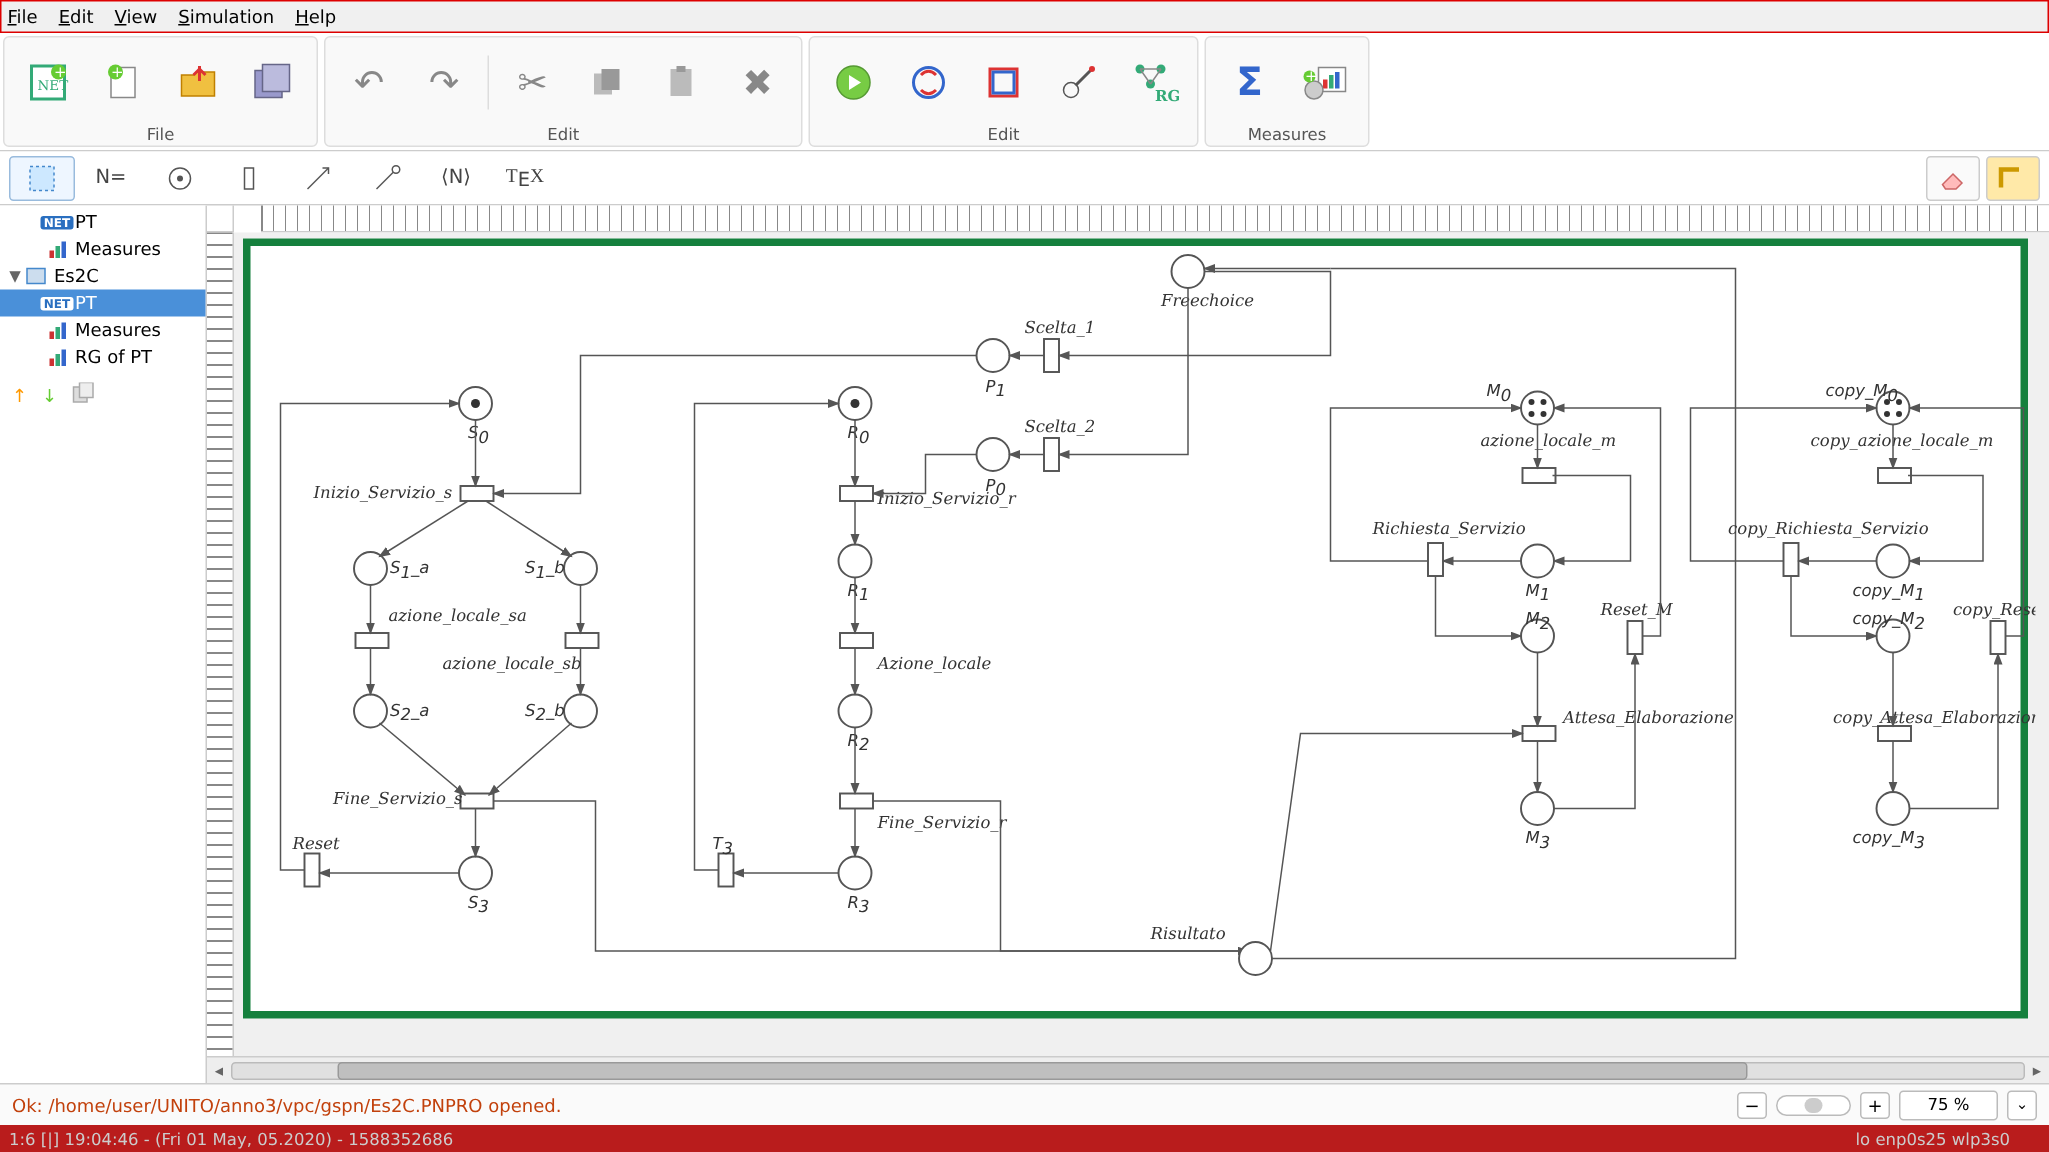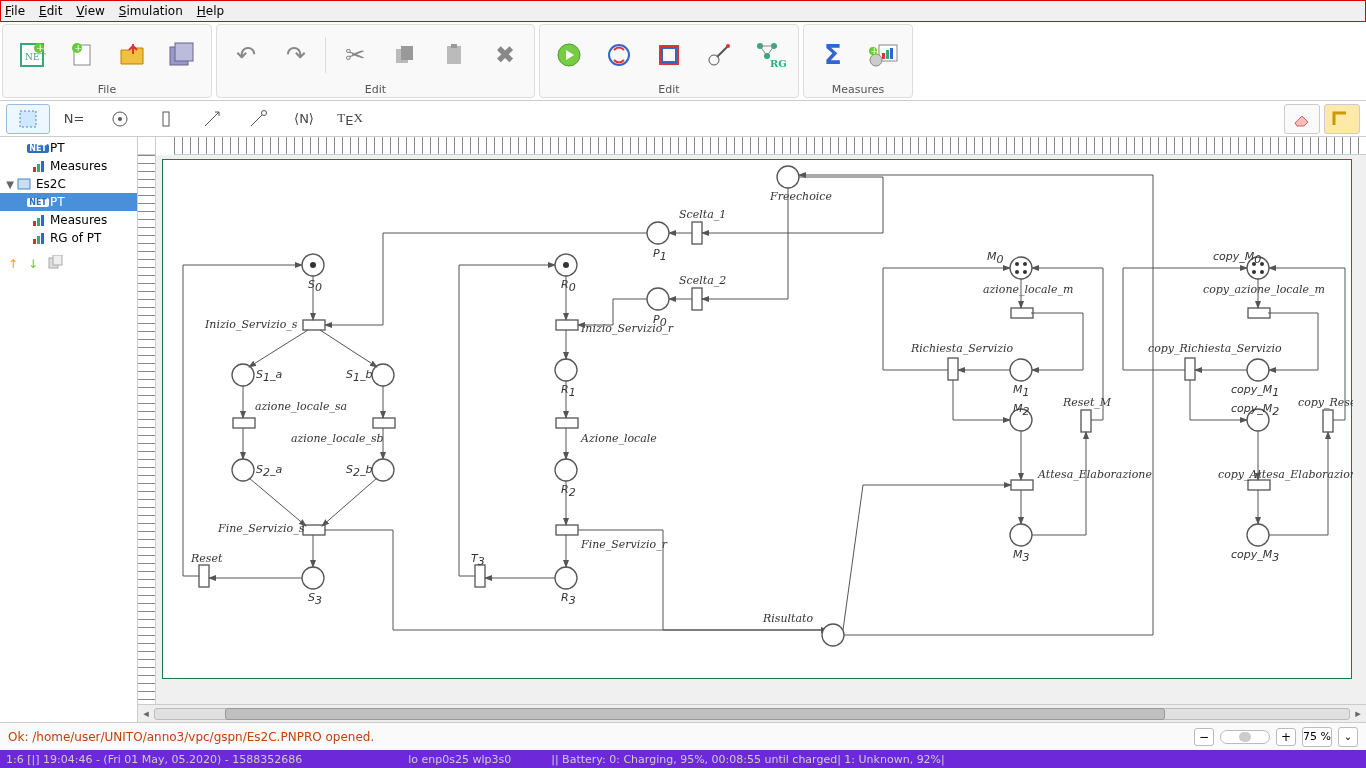--- a/index.html
+++ b/index.html
@@ -32,34 +32,34 @@
 .barsicon span:nth-child(2){height:8px;background:#3a7;}
 .barsicon span:nth-child(3){height:11px;background:#36c;}
 .sidebtns { display:flex; gap:10px; padding:6px 8px; align-items:center; color:#999;}
 .canvaswrap { flex:1; display:flex; flex-direction:column; min-width:0; }
 .ruler-h { height:18px; background:#fff; border-bottom:1px solid #ccc; position:relative; margin-left:18px;}
 .ruler-h::before{content:"";position:absolute;left:0;right:0;top:0;bottom:0;background:repeating-linear-gradient(to right,#888 0,#888 1px,transparent 1px,transparent 8px);}
 .canvasarea { flex:1; display:flex; min-height:0;}
 .ruler-v { width:18px; background:#fff; border-right:1px solid #ccc; position:relative;}
 .ruler-v::before{content:"";position:absolute;left:0;right:0;top:0;bottom:0;background:repeating-linear-gradient(to bottom,#888 0,#888 1px,transparent 1px,transparent 8px);}
 .canvas { flex:1; background:#f0f0f0; overflow:auto; position:relative;}
-.page { position:absolute; left:6px; top:4px; width:1190px; height:520px; background:#fff; border:1px solid #15803d;}
+.page { position:absolute; left:6px; top:4px; width:1190px; height:520px; background:#fff; border:5px solid #15803d;}
 .hscroll { height:18px; background:#eee; border-top:1px solid #ccc; display:flex; align-items:center;}
 .hscroll .arrow{width:16px;text-align:center;color:#666;font-size:11px;}
 .hscroll .track{flex:1;background:#e0e0e0;height:12px;border:1px solid #bbb;border-radius:3px;position:relative;}
 .hscroll .thumb{position:absolute;left:70px;width:940px;top:-1px;height:12px;background:#bfbfbf;border:1px solid #999;border-radius:3px;}
 .statusbar { height:28px; border-top:1px solid #ccc; background:#fafafa; display:flex; align-items:center; font-size:12px; padding:0 8px;}
 .statusbar .stext{flex:1;color:#c2410c;}
 .statusbar .zctl{display:flex;align-items:center;gap:6px;}
 .zctl .zbtn{width:20px;height:18px;border:1px solid #bbb;border-radius:3px;display:flex;align-items:center;justify-content:center;font-size:12px;background:#fff;}
 .zctl .zslider{width:50px;height:14px;border:1px solid #bbb;border-radius:8px;position:relative;background:#fff;}
 .zctl .zslider::after{content:"";position:absolute;left:18px;top:1px;width:12px;height:10px;background:#ccc;border-radius:6px;}
-.zctl .zoomval{width:30px;height:20px;border:1px solid #bbb;border-radius:3px;text-align:center;line-height:18px;font-size:11px;background:#fff;}
+.zctl .zoomval{width:66px;height:20px;border:1px solid #bbb;border-radius:3px;text-align:center;line-height:18px;font-size:11px;background:#fff;}
 .zctl .zdrop{width:20px;height:20px;border:1px solid #bbb;border-radius:3px;text-align:center;line-height:18px;font-size:10px;background:#fff;}
-.taskbar { height:18px; background:#6d28d9; color:#ccc; font-size:11px; display:flex; align-items:center; padding:0 6px; white-space:nowrap; overflow:hidden;}
+.taskbar { height:18px; background:#b91c1c; color:#ccc; font-size:11px; display:flex; align-items:center; padding:0 6px; white-space:nowrap; overflow:hidden;justify-content:space-between;}
 .taskbar .tseg{margin-right:20px;}
 svg text{font-family:"DejaVu Serif",serif;font-style:italic;font-size:11px;fill:#333;}
 svg .place{fill:#fff;stroke:#555;stroke-width:1.3;}
 svg .trans{fill:#fff;stroke:#555;stroke-width:1.3;}
 svg .arc{fill:none;stroke:#555;stroke-width:1;}
 svg .ah{fill:#555;}
 </style>
 </head>
 <body>
 
@@ -507,14 +507,13 @@
     <div class="zslider"></div>
     <div class="zbtn">+</div>
     <div class="zoomval">75 %</div>
     <div class="zdrop">⌄</div>
   </div>
 </div>
 
 <div class="taskbar">
   <span class="tseg">1:6 [|]    19:04:46 - (Fri 01 May, 05.2020) - 1588352686</span>
   <span class="tseg" style="margin-left:86px">lo enp0s25 wlp3s0</span>
-  <span class="tseg" style="margin-left:20px">||   Battery: 0: Charging, 95%, 00:08:55 until charged| 1: Unknown, 92%|</span>
 </div>
 
 </body></html>

